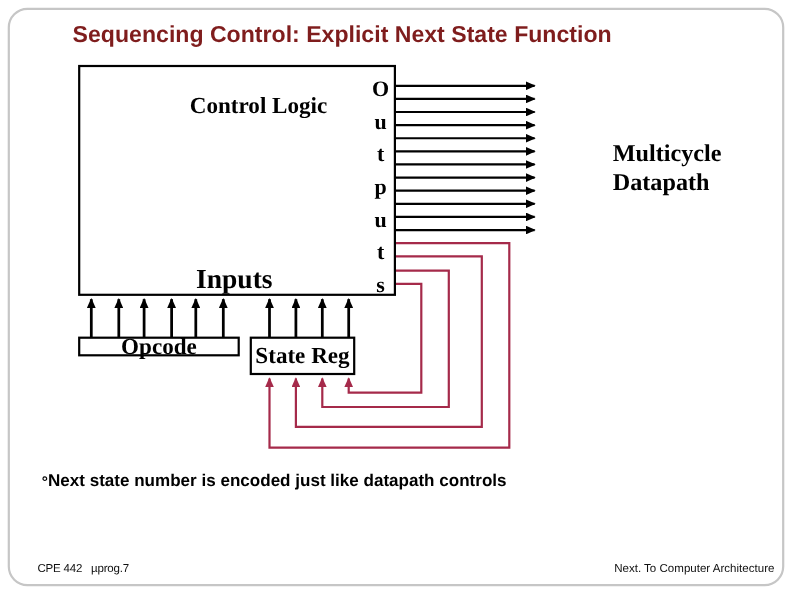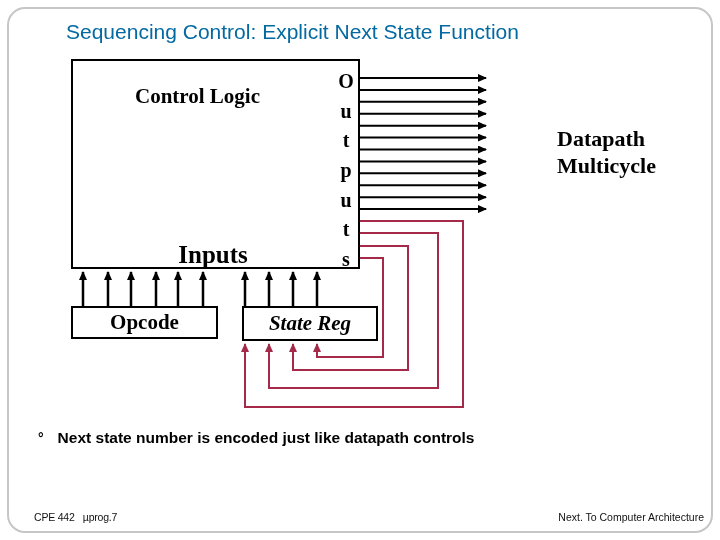--- a/index.html
+++ b/index.html
@@ -6,49 +6,49 @@
   .slide{
     position:relative;width:720px;height:540px;background:#ffffff;
     font-family:"Liberation Sans","DejaVu Sans",sans-serif;overflow:hidden;
   }
   .slide-frame{
     position:absolute;left:7px;top:7px;right:7px;bottom:7px;
     border:2px solid #c6c6c6;border-radius:18px;pointer-events:none;
   }
   .title{
     position:absolute;left:66px;top:20px;
-    font-size:21px;font-weight:normal;color:#0369a1;letter-spacing:0px;white-space:nowrap;
+    font-size:21px;font-weight:bold;color:#7f1d1d;letter-spacing:0px;white-space:nowrap;
   }
   
   .box{position:absolute;border:2px solid #000;background:transparent;box-sizing:border-box;}
   .control-box{left:71px;top:59px;width:289px;height:210px;}
-  .opcode-box{left:71px;top:306px;width:147px;height:33px;}
-  .statereg-box{left:242px;top:306px;width:136px;height:35px;font-style:italic;}
+  .opcode-box{left:71px;top:306px;width:147px;height:18px;}
+  .statereg-box{left:227px;top:306px;width:96px;height:35px;}
   .serif-label{
     font-family:"Liberation Serif","DejaVu Serif",serif;font-weight:bold;color:#000;
     white-space:nowrap;
   }
-  .control-label{position:absolute;left:135px;top:84px;width:200px;text-align:left;font-size:21px;}
+  .control-label{position:absolute;left:135px;top:84px;width:200px;text-align:center;font-size:21px;}
   .inputs-label{position:absolute;left:113px;top:241px;width:200px;text-align:center;font-size:25px;}
   .box-label{display:flex;align-items:center;justify-content:center;width:100%;height:100%;font-size:21px;}
   .vcol{
     position:absolute;left:334px;top:71px;width:24px;height:198px;
     display:flex;flex-direction:column;justify-content:space-between;align-items:center;
     font-family:"Liberation Serif","DejaVu Serif",serif;font-weight:bold;font-size:20px;color:#000;
     line-height:1;
   }
   .datapath-label{
     position:absolute;left:557px;top:125px;
     font-family:"Liberation Serif","DejaVu Serif",serif;font-weight:bold;font-size:22px;
     line-height:27px;color:#000;
   }
   #wires{position:absolute;left:0;top:0;pointer-events:none;}
   .bullet-line{position:absolute;left:38px;top:429px;display:flex;align-items:flex-start;}
   .bullet-marker{font-size:14px;font-weight:bold;color:#000;margin-top:1px;}
-  .bullet-text{font-size:15.5px;font-weight:bold;color:#000;margin-left:14px;white-space:nowrap;}
+  .bullet-text{font-size:15.5px;font-weight:bold;color:#000;margin-left:0;white-space:nowrap;}
   .footer-left{
     position:absolute;left:34px;top:511px;font-size:10.5px;color:#111;
     white-space:pre;letter-spacing:-0.2px;
   }
   .footer-right{
     position:absolute;right:16px;top:511px;font-size:10.5px;color:#111;white-space:nowrap;
   }
 </style>
 </head>
 <body>
@@ -108,22 +108,22 @@
       <span>O</span>
       <span>u</span>
       <span>t</span>
       <span>p</span>
       <span>u</span>
       <span>t</span>
       <span>s</span>
     </div>
 
   <div class="datapath-label">
+    <div>Multicycle</div>
     <div>Datapath</div>
-    <div>Multicycle</div>
   </div>
 
   <div class="box opcode-box">
     <div class="serif-label box-label">Opcode</div>
   </div>
   <div class="box statereg-box">
     <div class="serif-label box-label">State Reg</div>
   </div>
 
   <div class="bullet-line">

